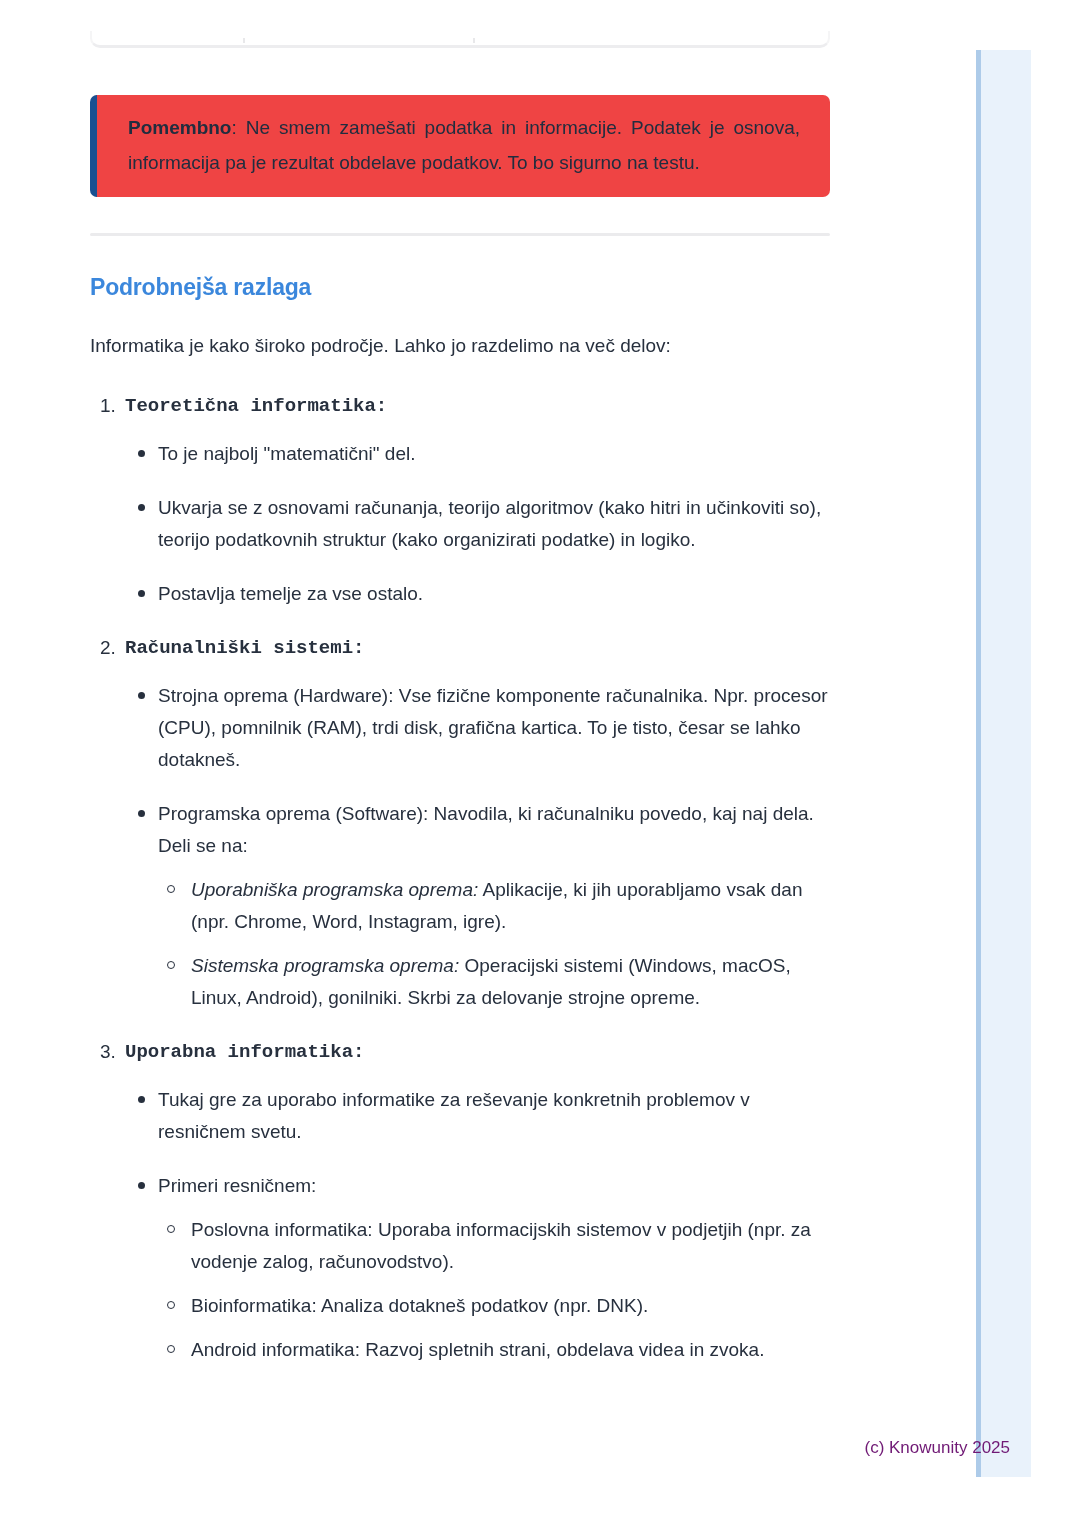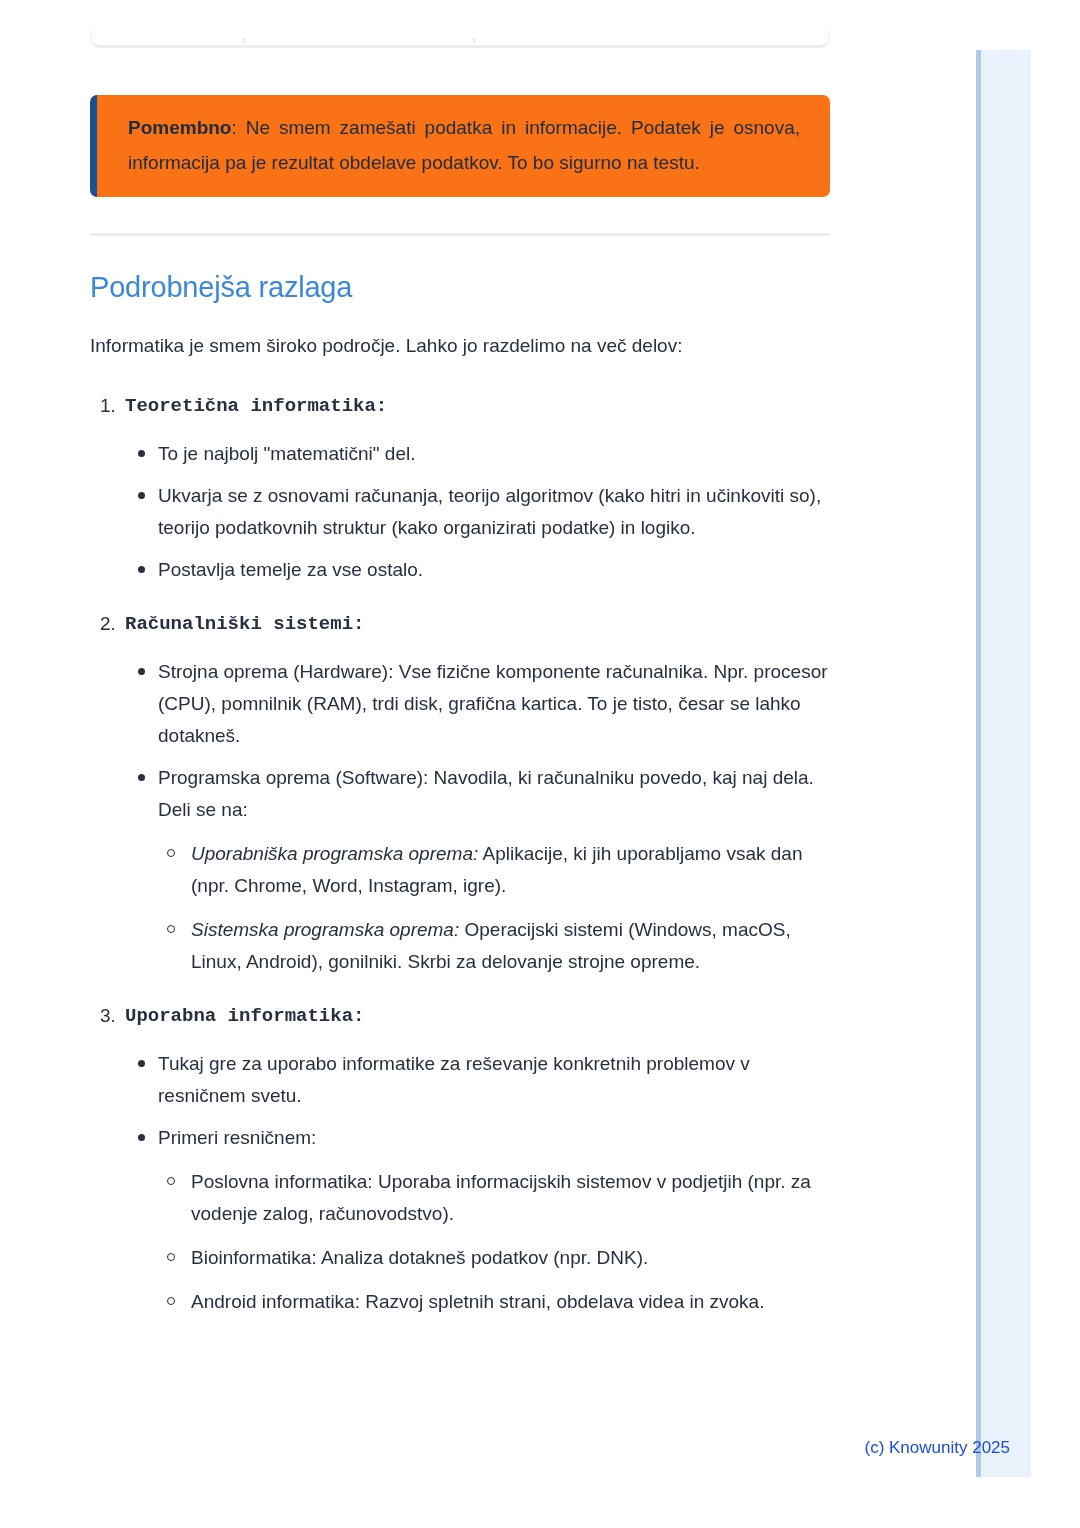--- a/index.html
+++ b/index.html
@@ -22,59 +22,59 @@
   
   .sidebar-accent{
     position:absolute;left:976px;top:50px;width:55px;height:1427px;
     box-sizing:border-box;background:#e9f2fb;border-left:5px solid #adcbe9;
   }
 
   .content{position:absolute;left:90px;top:0;width:740px;font-size:19px;line-height:32px;}
 
   .callout{
     box-sizing:border-box;margin-top:95px;width:740px;
-    background:#f97316;border-left:7px solid #1a5091;border-radius:7px;
+    background:#ef4444;border-left:7px solid #1a5091;border-radius:7px;
     padding:15px 30px 17px 31px;line-height:35px;text-align:justify;color:#212d3f;
   }
   .callout strong{font-weight:700;}
 
   .divider{margin-top:36px;border-top:3px solid #ebebed;border-radius:3px;}
 
-  .heading{margin:34px 0 0;font-size:29px;line-height:34px;font-weight:400;color:#3b87dc;letter-spacing:-0.2px;}
+  .heading{margin:34px 0 0;font-size:23px;line-height:34px;font-weight:700;color:#3b87dc;letter-spacing:-0.2px;}
 
   .intro{margin:26px 0 0;}
 
   .topic-list{margin-top:28px;}
   .section{margin-top:22px;}
   .section:first-child{margin-top:0;}
   .section-title-row{display:flex;padding-left:10px;}
   .num{flex:none;width:25px;}
   .section-title{font-weight:700;font-family:Liberation Mono, monospace;}
 
   .bullets{margin-top:16px;}
-  .bullet{position:relative;padding-left:68px;margin-top:10px;}
+  .bullet{position:relative;padding-left:68px;margin-top:22px;}
   .bullet:first-child{margin-top:0;}
   .bullet::before{
     content:"";position:absolute;left:48px;top:12px;
     width:7px;height:7px;border-radius:50%;background:#27303e;
   }
   .subs{margin-top:12px;}
   .sub{position:relative;padding-left:33px;margin-top:12px;}
   .sub:first-child{margin-top:12px;}
   .sub::before{
     content:"";position:absolute;left:9px;top:11px;
     width:6px;height:6px;border:1.5px solid #27303e;border-radius:50%;background:transparent;
   }
   .seg{font-style:normal;}
   strong.seg{font-weight:400;}
   em.seg{font-style:italic;}
 
   .watermark{
     position:absolute;top:1438px;right:70px;z-index:3;
-    font-size:17px;line-height:20px;color:#1d4ed8;
+    font-size:17px;line-height:20px;color:#701a75;
   }
 </style>
 </head>
 <body>
 
 <div class="top-remnant">
   <span class="tick tick1"></span>
   <span class="tick tick2"></span>
 </div>
 
@@ -82,21 +82,21 @@
 
 <div class="content">
   <div class="callout">
     <strong>Pomembno</strong><span>: Ne smem zamešati podatka in informacije. Podatek je osnova, informacija pa je rezultat obdelave podatkov. To bo sigurno na testu.</span>
   </div>
 
   <div class="divider"></div>
 
   <h2 class="heading">Podrobnejša razlaga</h2>
 
-  <p class="intro">Informatika je smem široko področje. Lahko jo razdelimo na več delov:</p>
+  <p class="intro">Informatika je kako široko področje. Lahko jo razdelimo na več delov:</p>
 
   <div class="topic-list">
       <div class="section">
         <div class="section-title-row">
           <span class="num">1.</span>
           <span class="section-title">Teoretična informatika:</span>
         </div>
         <div class="bullets">
           <div class="bullet"><span class="seg">To je najbolj "matematični" del.</span></div>
           <div class="bullet"><span class="seg">Ukvarja se z osnovami računanja, teorijo algoritmov (kako hitri in učinkoviti so), teorijo podatkovnih struktur (kako organizirati podatke) in logiko.</span></div>

